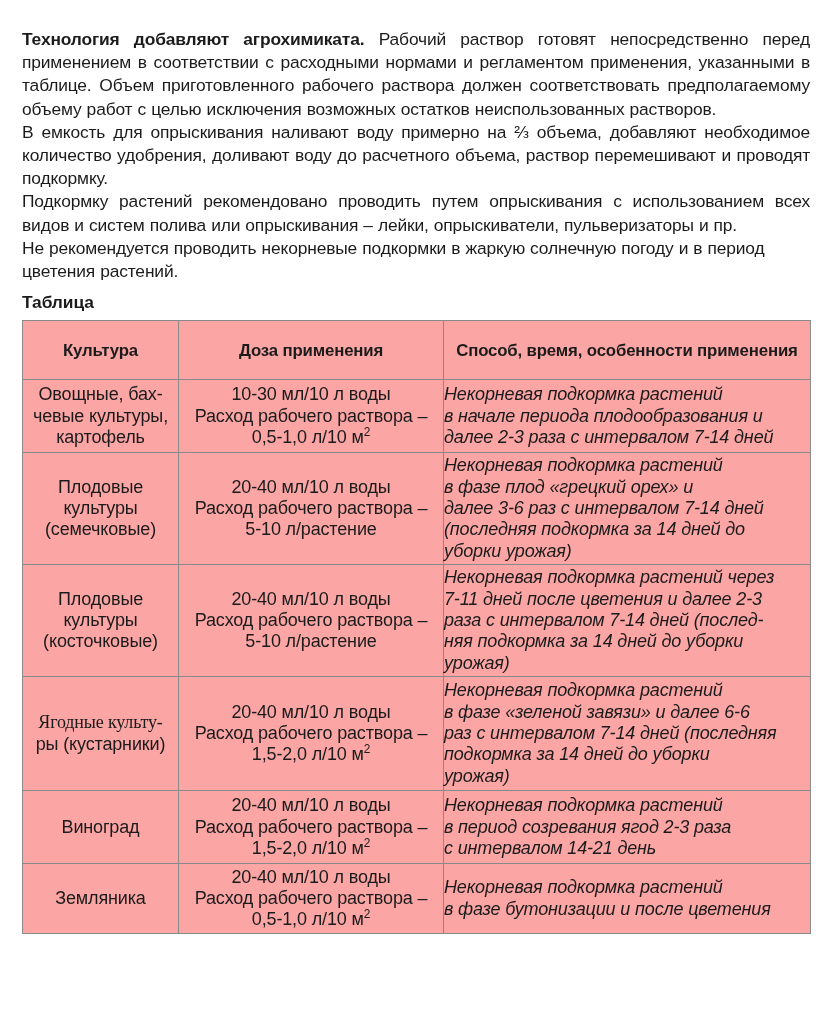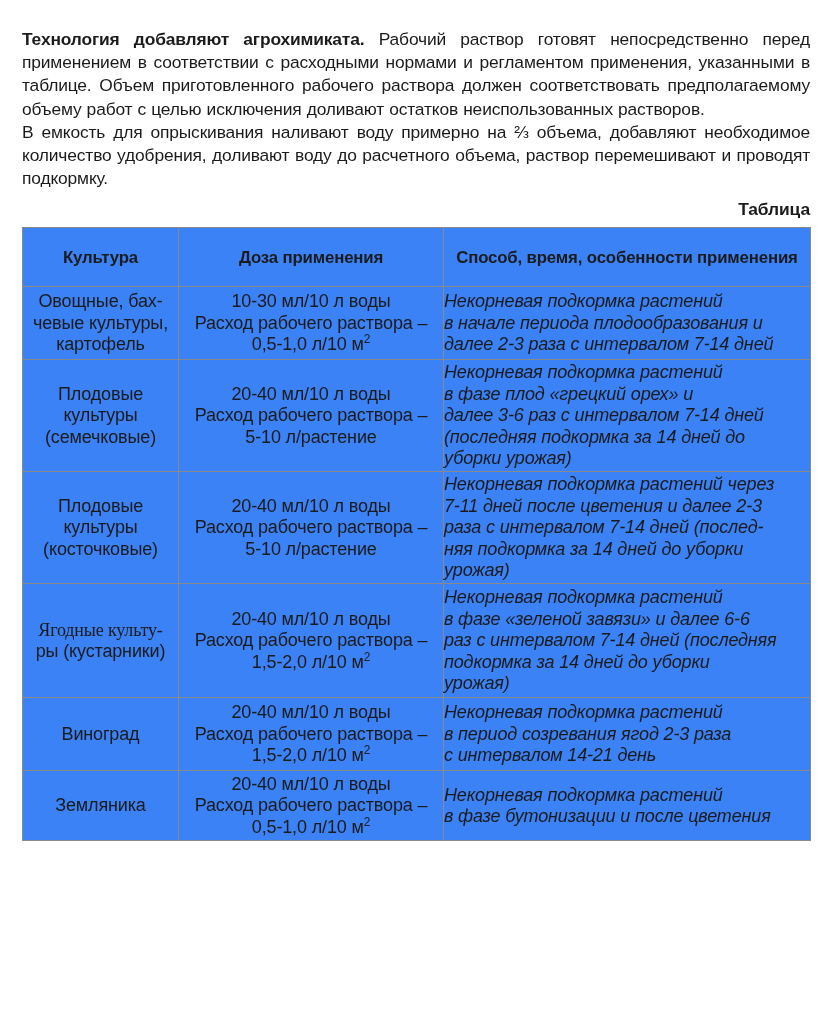--- a/index.html
+++ b/index.html
@@ -40,32 +40,32 @@
     text-align: left;
   }
   .lead {
     font-weight: bold;
   }
 
   
   .table-caption {
     margin-top: 9px;
     margin-bottom: 7px;
-    text-align: right;
+    text-align: left;
     font-size: 17.4px;
     font-weight: bold;
     letter-spacing: -0.1px;
   }
 
   
   table.spec {
     width: 788px;
     border-collapse: collapse;
     table-layout: fixed;
-    background: #3b82f6;
+    background: #fca5a5;
   }
   table.spec col.c-culture { width: 156px; }
   table.spec col.c-dose    { width: 265px; }
   table.spec col.c-method  { width: 367px; }
 
   table.spec th,
   table.spec td {
     border: 1px solid #8a8a8a;
     padding: 0;
     vertical-align: middle;
@@ -109,22 +109,24 @@
     vertical-align: super;
     line-height: 0;
   }
 </style>
 </head>
 <body>
 
 <div class="page">
 
   <div class="prose">
-    <p><span class="lead">Технология добавляют агрохимиката.</span><span> Рабочий раствор готовят  непосредственно перед применением в соответствии с расходными нормами и регламентом применения, указанными в таблице. Объем приготовленного рабочего раствора должен соответствовать предполагаемому объему работ с целью исключения доливают остатков неиспользованных растворов.</span></p>
+    <p><span class="lead">Технология добавляют агрохимиката.</span><span> Рабочий раствор готовят  непосредственно перед применением в соответствии с расходными нормами и регламентом применения, указанными в таблице. Объем приготовленного рабочего раствора должен соответствовать предполагаемому объему работ с целью исключения возможных остатков неиспользованных растворов.</span></p>
     <p>В емкость для опрыскивания наливают воду примерно на ⅔ объема, добавляют необходимое количество удобрения, доливают воду до расчетного объема, раствор перемешивают и проводят подкормку.</p>
+    <p>Подкормку растений рекомендовано проводить путем опрыскивания с использованием всех видов и систем полива или опрыскивания – лейки, опрыскиватели, пульверизаторы и пр.</p>
+    <p class="last-loose">Не рекомендуется проводить некорневые подкормки в жаркую солнечную погоду и в период цветения растений.</p>
   </div>
 
   <div class="table-caption">Таблица</div>
 
   <table class="spec">
     <colgroup>
       <col class="c-culture">
       <col class="c-dose">
       <col class="c-method">
     </colgroup>

